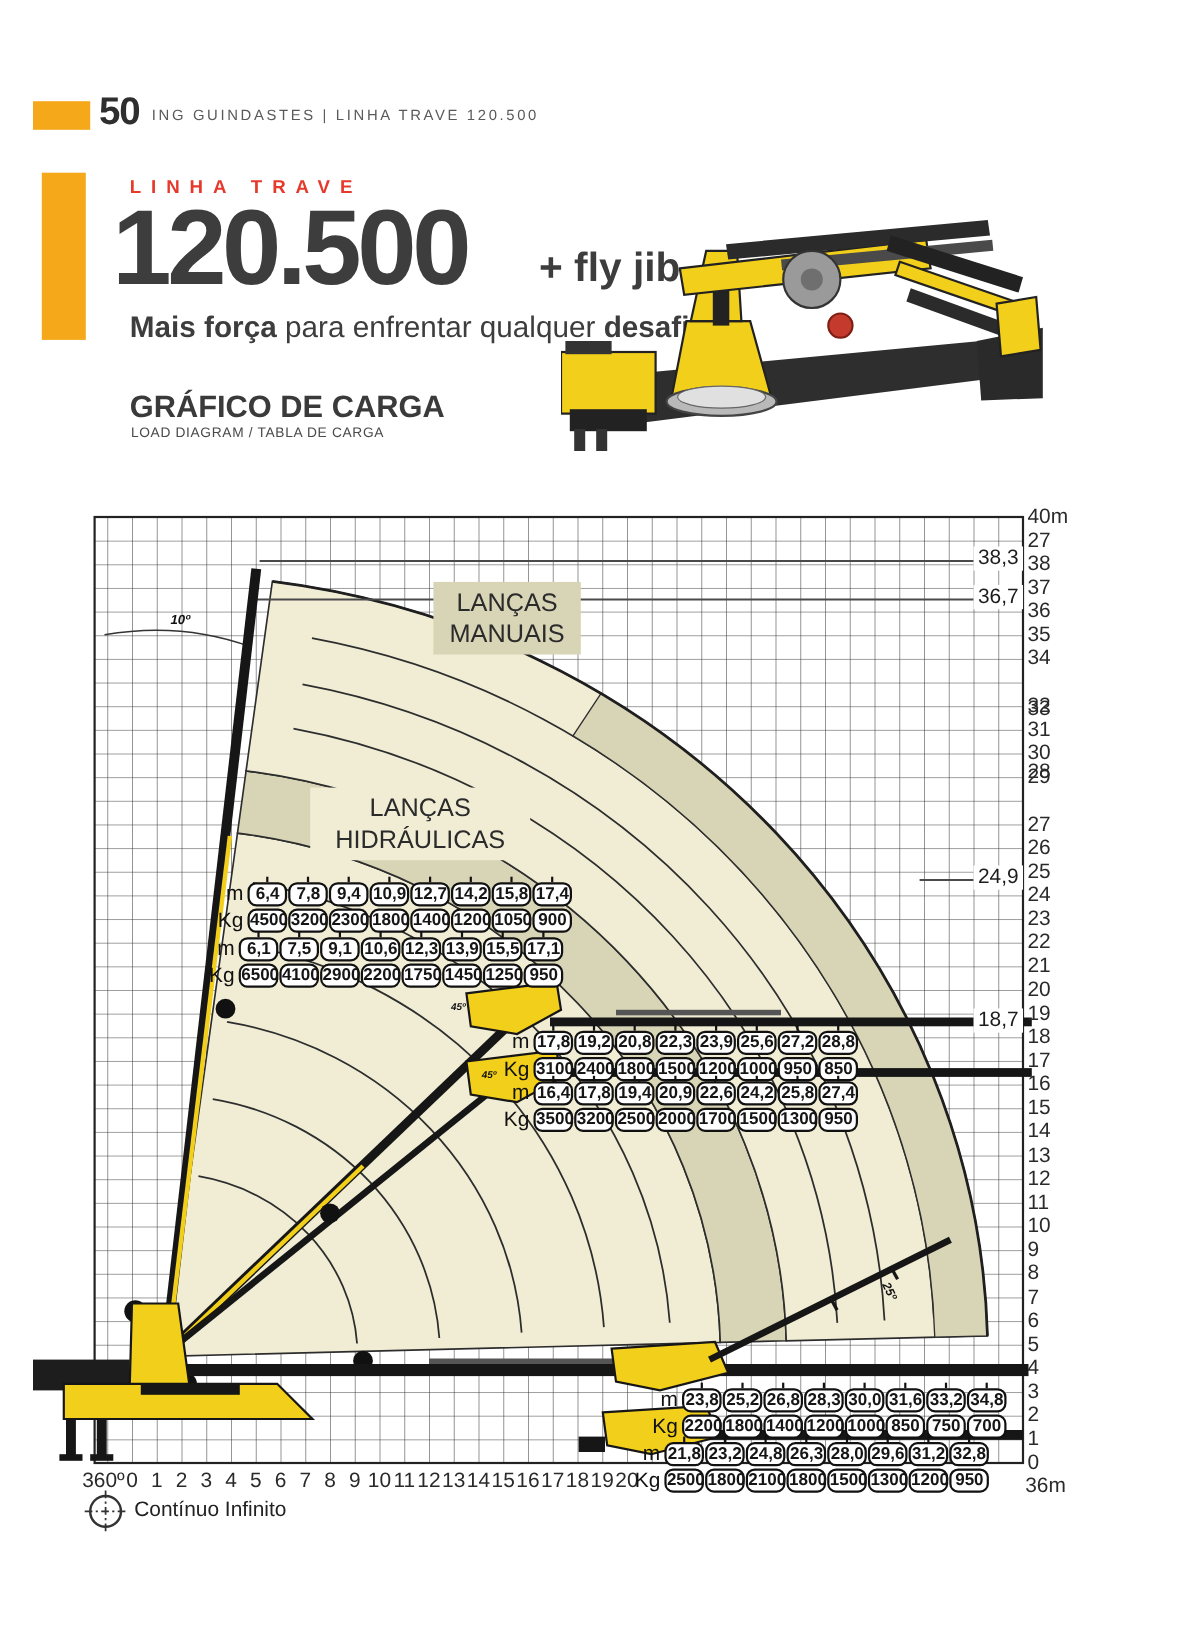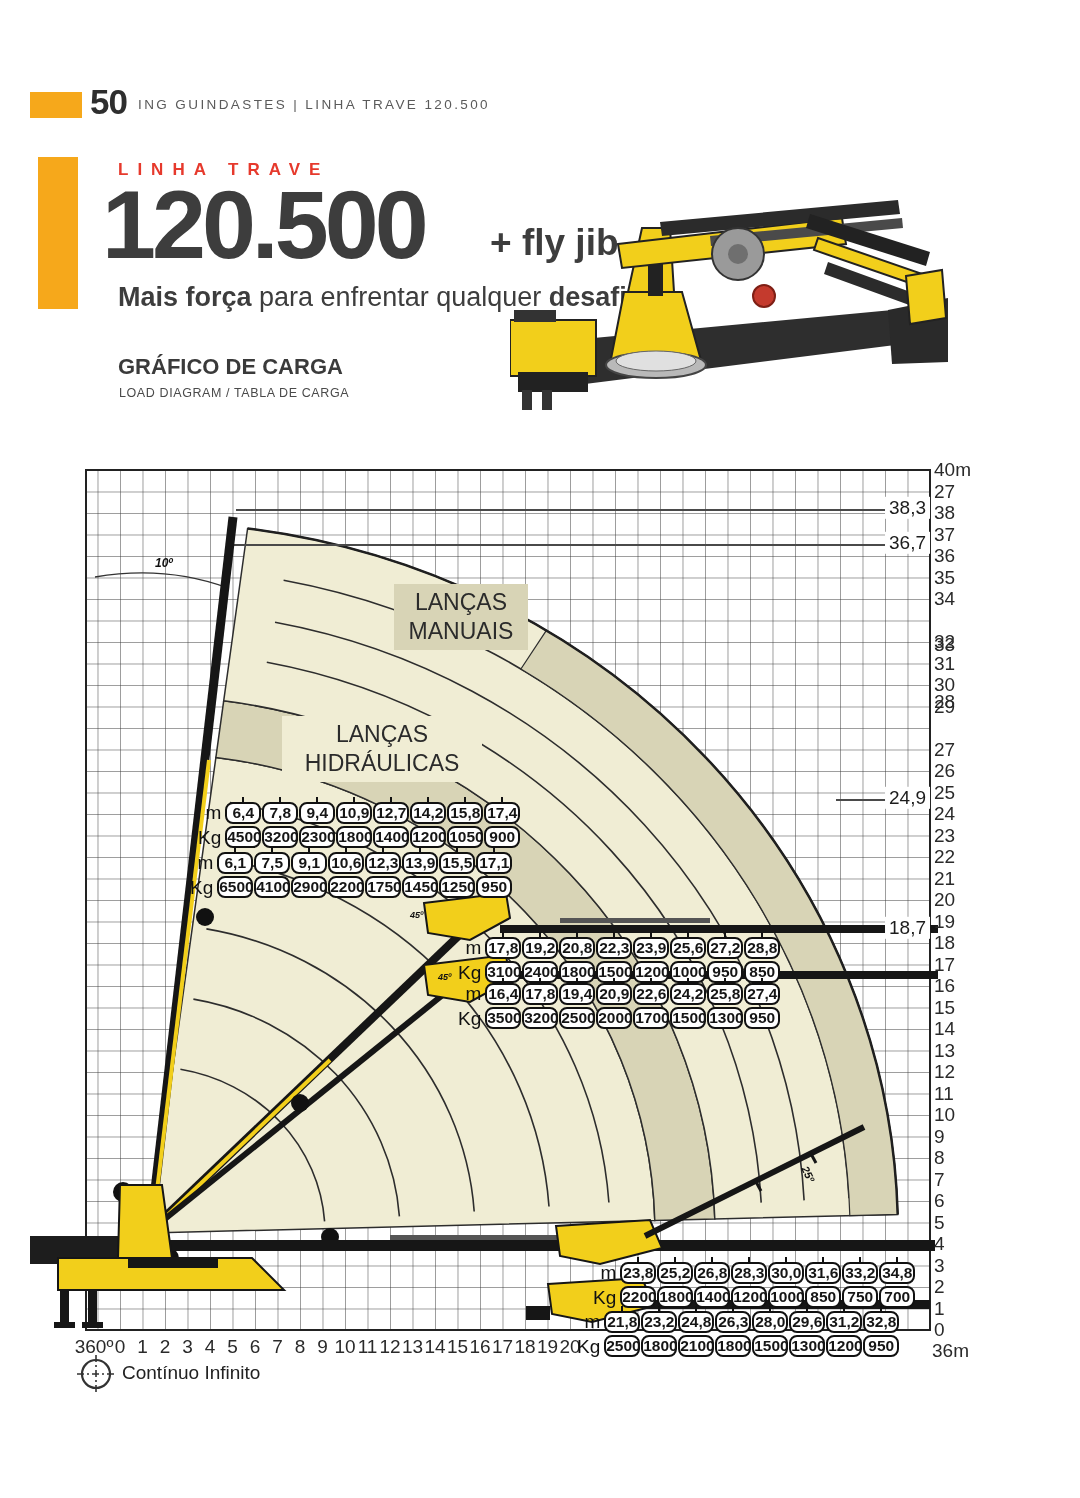--- a/index.html
+++ b/index.html
@@ -14,34 +14,34 @@
 
   
   #hero-bar{left:38px;top:157px;width:40px;height:152px;background:#F6A81B;}
   #hero-kicker{left:118px;top:160px;font-size:17px;font-weight:bold;letter-spacing:9px;color:#E6392C;}
   #hero-model{left:102px;top:176px;font-size:97px;font-weight:bold;letter-spacing:-4px;color:#3d3d3d;line-height:1;}
   #hero-suffix{left:490px;top:222px;font-size:37px;font-weight:bold;color:#3d3d3d;}
   #hero-tagline{left:118px;top:282px;font-size:27px;color:#3d3d3d;}
   #hero-tagline b{font-weight:bold;}
 
   
-  #sec-title{left:118px;top:354px;font-size:22px;font-weight:bold;color:#3a3a3a;letter-spacing:0px;}
+  #sec-title{left:118px;top:354px;font-size:28px;font-weight:bold;color:#3a3a3a;letter-spacing:0px;}
   #sec-sub{left:119px;top:386px;font-size:12.5px;color:#4a4a4a;letter-spacing:0.6px;}
 
   
   #diagram{left:0;top:0;width:1080px;height:1498px;}
 
   
   .ytick{position:absolute;font-size:19px;color:#2a2a2a;line-height:20px;}
   .xtick{position:absolute;font-size:19px;color:#2a2a2a;transform:translateX(-50%);}
   #xmax{left:932px;top:1340px;font-size:19px;color:#2a2a2a;}
 
   
   .zone{position:absolute;font-size:23px;line-height:29px;color:#2b2b2b;text-align:center;padding:4px 6px;}
-  #zone-manual{left:394px;top:584px;width:122px;background:#D8D4B6;}
+  #zone-manual{left:394px;top:529px;width:122px;background:#D8D4B6;}
   #zone-hydraulic{left:282px;top:716px;width:188px;background:#F0EDD4;}
 
   
   .ltable{position:absolute;display:flex;align-items:flex-start;}
   .unitcol{display:flex;flex-direction:column;justify-content:space-between;height:46px;
            margin-right:4px;font-size:19px;color:#111;text-align:right;}
   .unitcol span{line-height:21px;}
   .tcols{display:flex;}
   .tcol{width:36px;margin-right:1px;position:relative;display:flex;flex-direction:column;}
   .jtick{position:absolute;top:-5px;left:17px;width:2px;height:5px;background:#111;}

